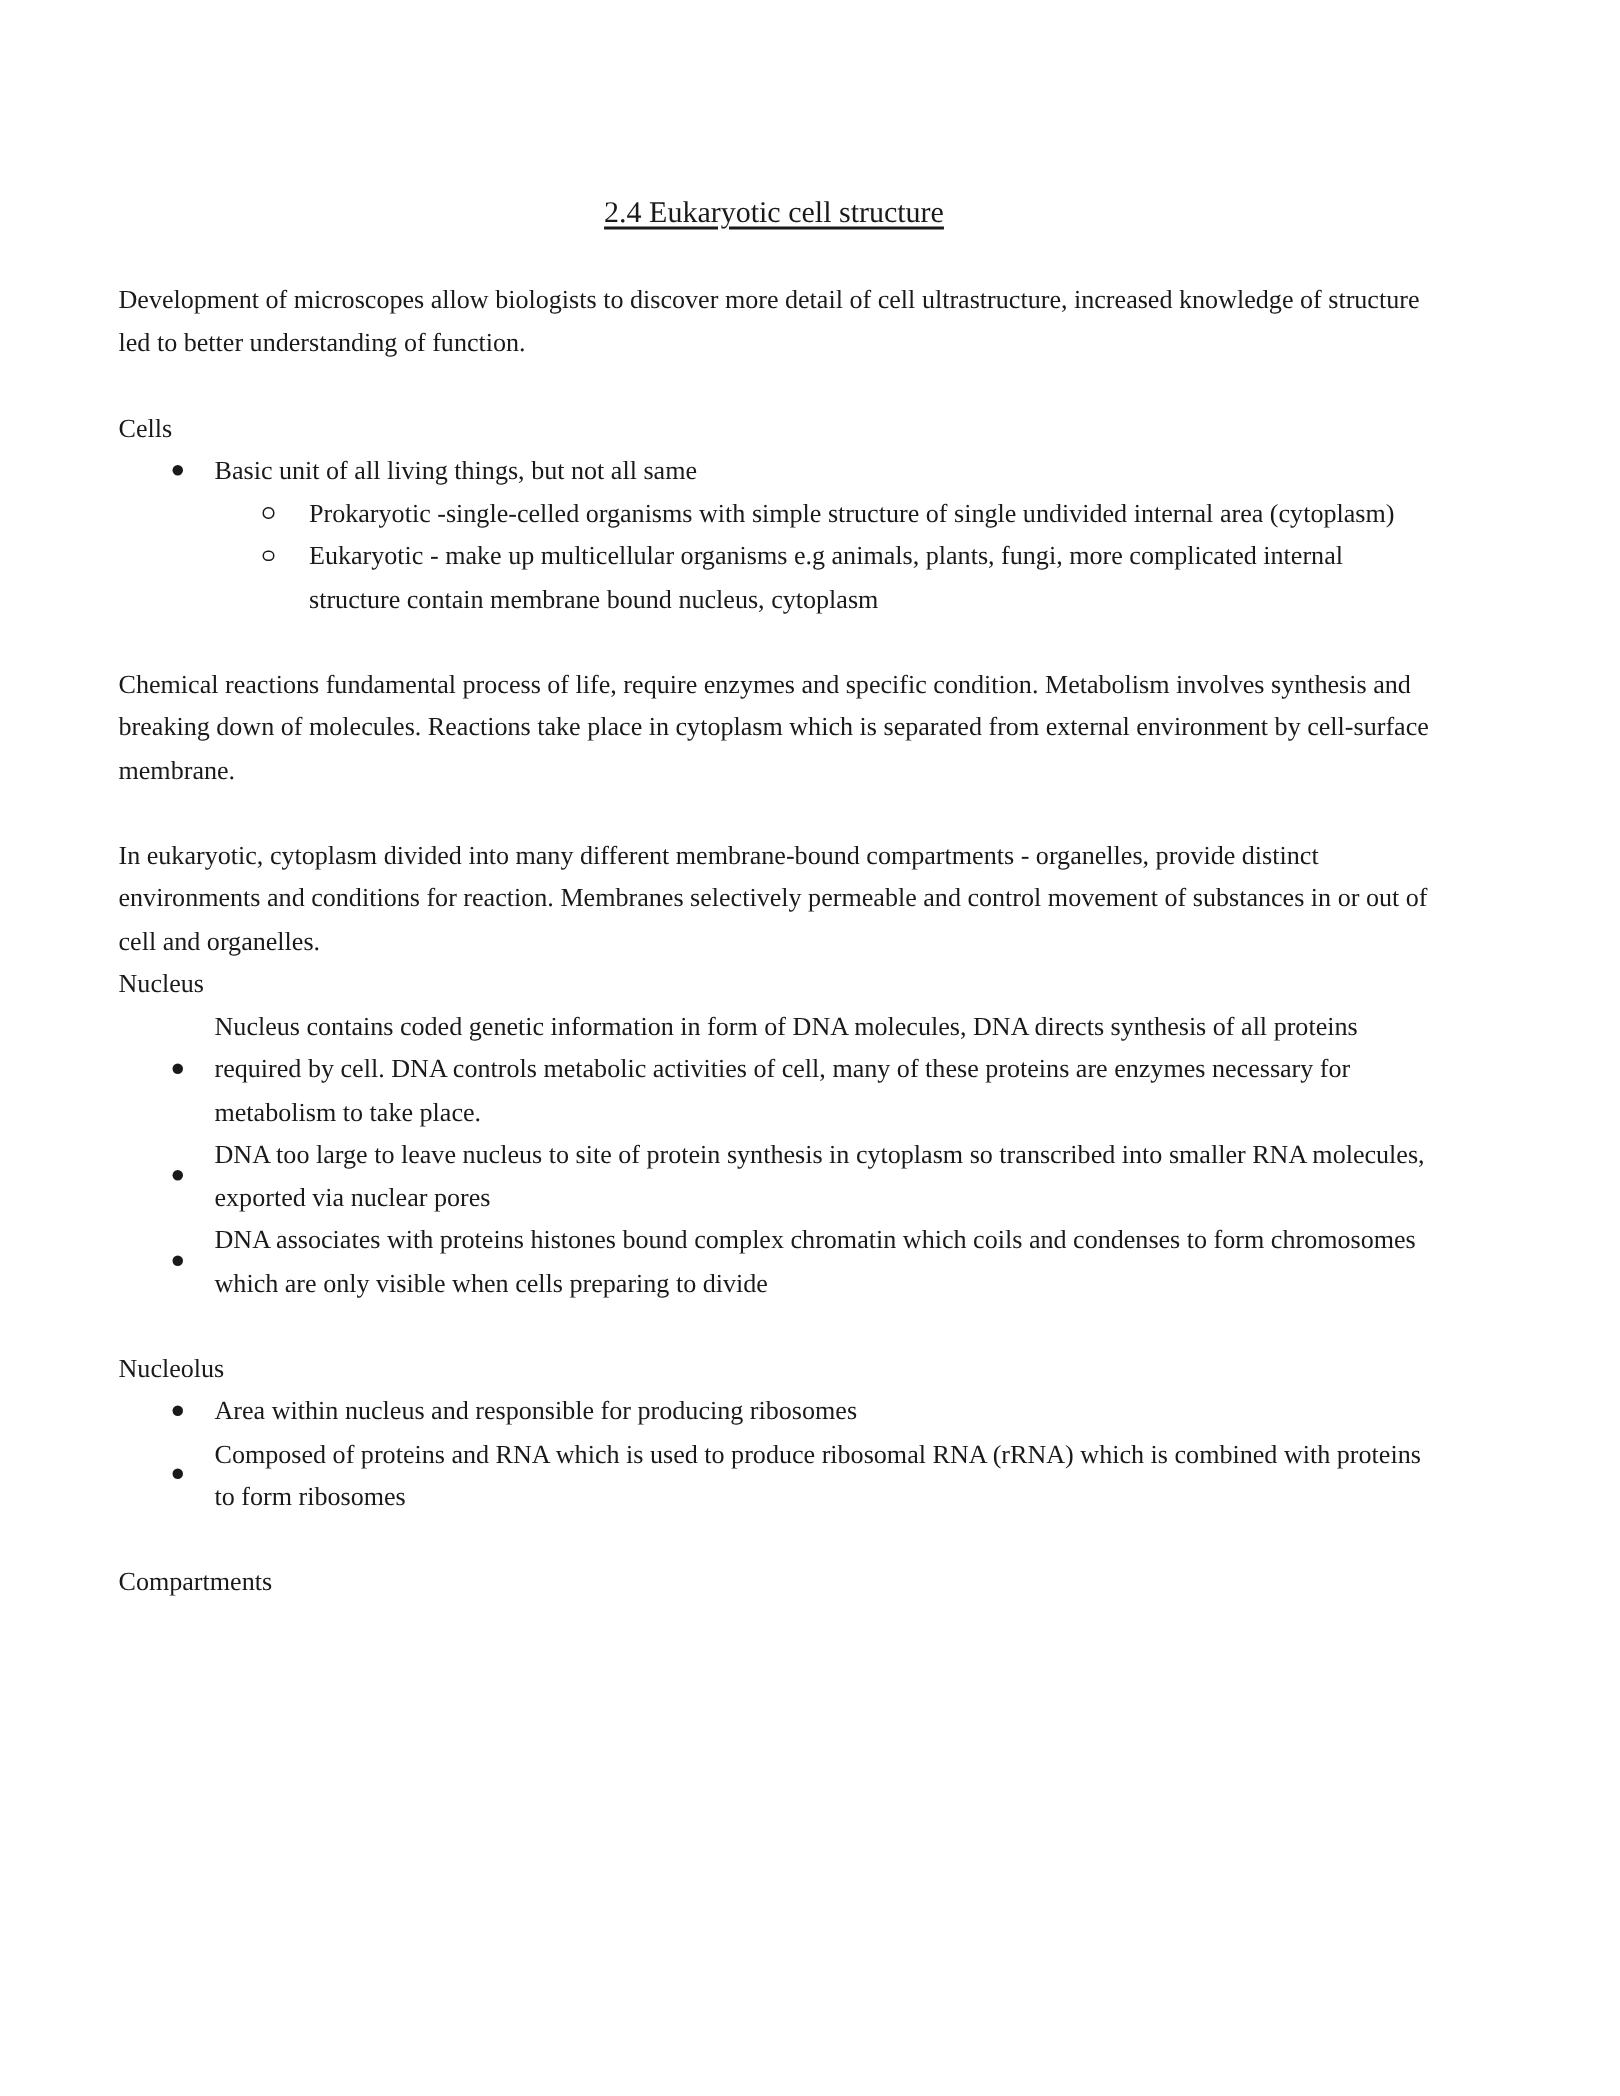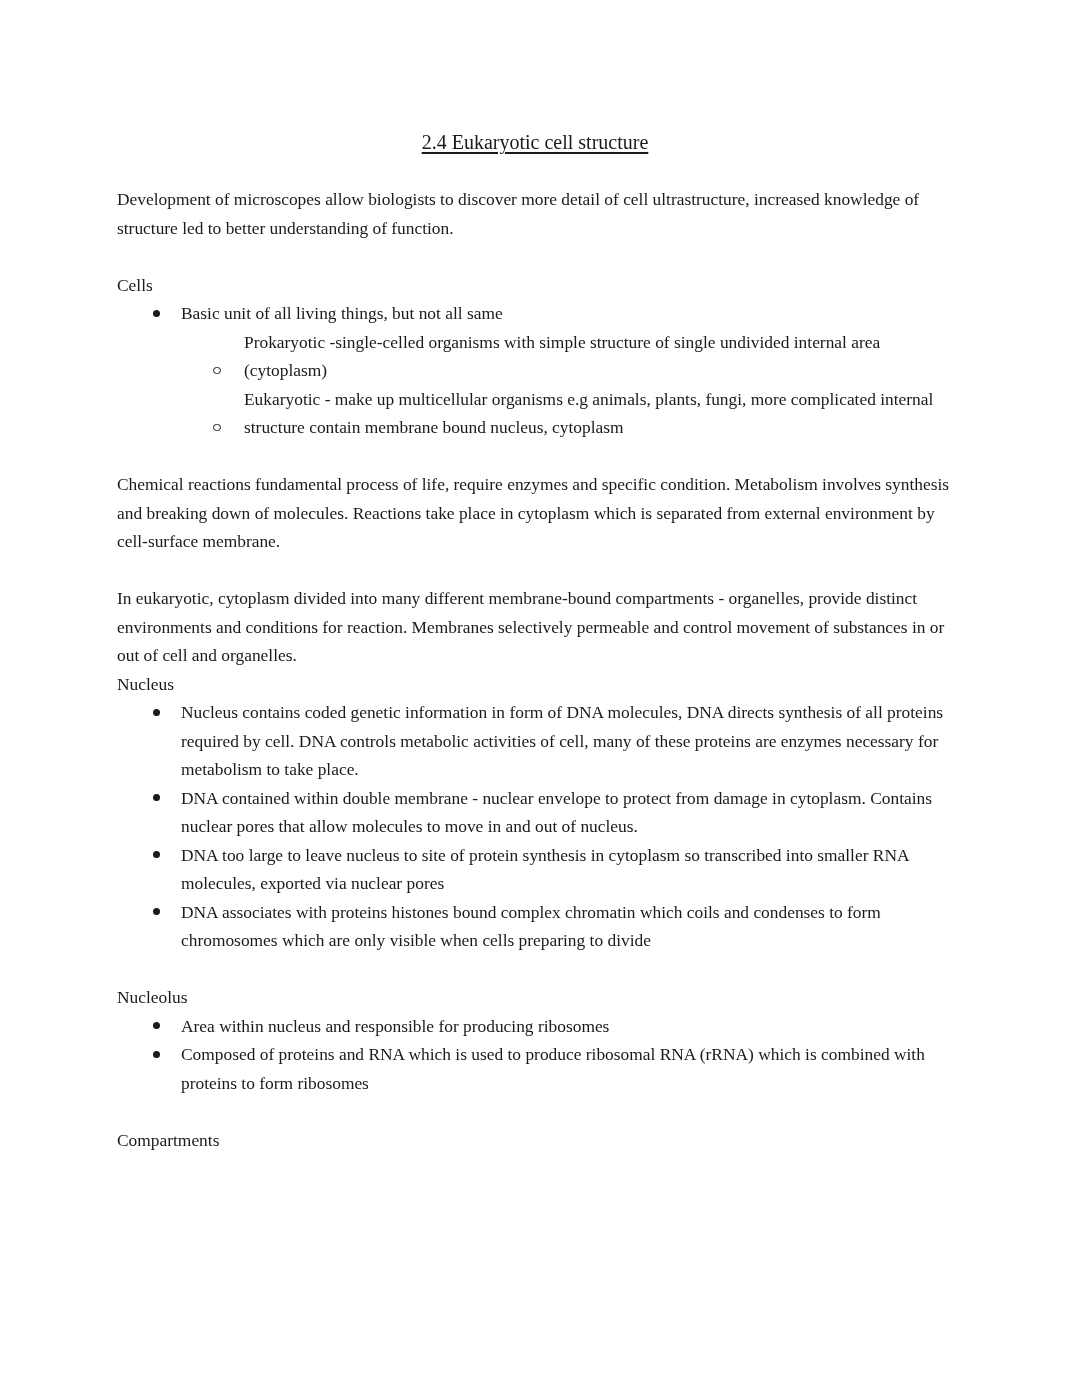--- a/index.html
+++ b/index.html
@@ -7,21 +7,21 @@
     padding: 0;
     background: #ffffff;
   }
   .page {
     position: relative;
     width: 1080px;
     height: 1397px;
     margin: 0 auto;
     background: #ffffff;
     box-sizing: border-box;
-    padding: 128px 127px 0 117px;
+    padding: 128px 127px 0 79px;
     font-family: "Liberation Serif", "DejaVu Serif", serif;
     font-size: 17.4px;
     line-height: 28.5px;
     color: #1a1a1a;
     overflow: hidden;
   }
   .title-block {
     text-align: center;
     font-size: 20px;
     line-height: 28.5px;
@@ -37,23 +37,23 @@
     font-weight: normal;
   }
   .paragraph { }
   .b {
     font-weight: normal;
   }
   .bullet {
     display: flex;
     align-items: flex-start;
   }
-  .bullet.level1 { padding-left: 35px; }
+  .bullet.level1 { padding-left: 35px; align-items: center; }
   .bullet.level1 .marker { width: 29px; }
-  .bullet.level2 { padding-left: 95px; align-items: flex-end; }
+  .bullet.level2 { padding-left: 95px; }
   .bullet.level2 .marker { width: 32px; }
   .marker {
     flex: none;
     position: relative;
     height: 28.5px;
   }
   .shape {
     position: absolute;
     left: 1px;
     box-sizing: border-box;
@@ -116,26 +116,20 @@
       <div class="bullet level1">
         <span class="marker">
           <span class="shape disc"></span>
         </span>
         <div class="btext"><span>Nucleus contains coded genetic information in form of DNA molecules, DNA directs synthesis of all proteins required by cell. DNA controls metabolic activities of cell, many of these proteins are enzymes necessary for metabolism to take place.</span></div>
       </div>
       <div class="bullet level1">
         <span class="marker">
           <span class="shape disc"></span>
         </span>
-        <div class="btext"><span>DNA contained within double membrane - </span><span class="b">nuclear envelope</span><span> to protect from damage in cytoplasm. Contains nuclear pores that allow molecules to move in and out of nucleus.</span></div>
-      </div>
-      <div class="bullet level1">
-        <span class="marker">
-          <span class="shape disc"></span>
-        </span>
         <div class="btext"><span>DNA too large to leave nucleus to site of protein synthesis in cytoplasm so transcribed into smaller RNA molecules, exported via nuclear pores</span></div>
       </div>
       <div class="bullet level1">
         <span class="marker">
           <span class="shape disc"></span>
         </span>
         <div class="btext"><span>DNA associates with proteins </span><span class="b">histones</span><span> bound complex </span><span class="b">chromatin</span><span> which coils and condenses to form </span><span class="b">chromosomes</span><span> which are only visible when cells preparing to divide</span></div>
       </div>
       <div class="spacer"></div>
       <div class="heading"><span>Nucleolus</span></div>

